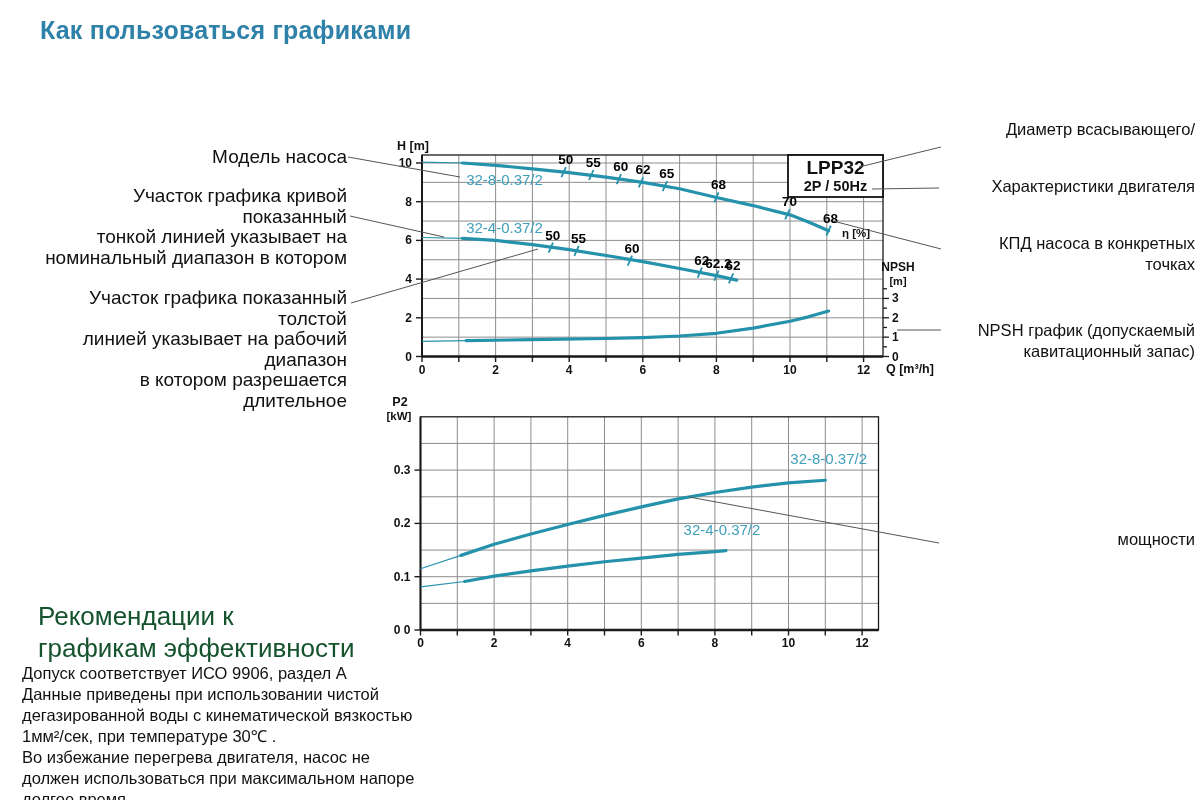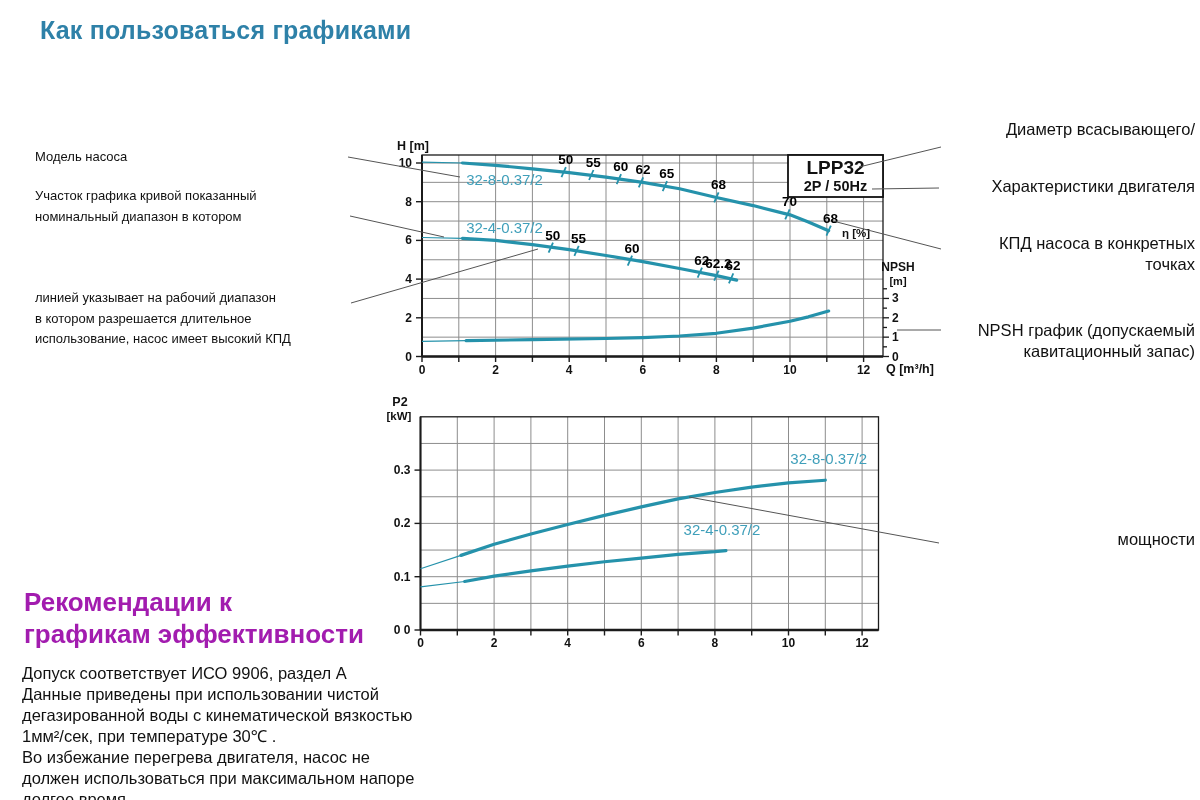--- a/index.html
+++ b/index.html
@@ -6,26 +6,26 @@
   body{
     width:1200px;height:800px;position:relative;overflow:hidden;
     background:#ffffff;color:#111;
     font-family:"Liberation Sans", sans-serif;
   }
   .title{
     position:absolute;left:24px;top:0px;margin:16px;
     font-size:25px;font-weight:bold;color:#2e81a8;letter-spacing:.2px;
   }
   .h2{
-    position:absolute;left:22px;top:584px;margin:2px;
-    font-size:26px;font-weight:bold;color:#a21caf;line-height:32px;
+    position:absolute;left:22px;top:584px;margin:16px;
+    font-size:26px;font-weight:normal;color:#14532d;line-height:32px;
   }
   .annot-left{
-    position:absolute;left:35px;width:312px;
-    font-size:13px;line-height:20.5px;color:#111;
+    position:absolute;left:35px;width:312px;text-align:right;
+    font-size:19px;line-height:20.5px;color:#111;
   }
   .annot-right{
     position:absolute;left:945px;width:250px;text-align:right;
     font-size:16.5px;line-height:21px;color:#111;
   }
   .notes{
     position:absolute;left:22px;top:663px;width:410px;
     font-size:16.5px;line-height:21px;color:#111;
   }
   svg text{font-family:"Liberation Sans", sans-serif;}
@@ -223,27 +223,28 @@
 </svg>
 
 <h1 class="title">Как пользоваться графиками</h1>
 
 <div class="annot-left" style="top:147px">
   <span>Модель насоса</span>
 </div>
 
 <div class="annot-left" style="top:186px">
   <div>Участок графика кривой показанный</div>
+  <div>тонкой линией указывает на</div>
   <div>номинальный диапазон в котором</div>
 </div>
 
 <div class="annot-left" style="top:288px">
+  <div>Участок графика показанный толстой</div>
   <div>линией указывает на рабочий диапазон</div>
   <div>в котором разрешается длительное</div>
-  <div>использование, насос имеет высокий КПД</div>
 </div>
 
 <div class="annot-right" style="top:119px">
   <div>Диаметр всасывающего/</div>
 </div>
 
 <div class="annot-right" style="top:176px">
   <span>Характеристики двигателя</span>
 </div>
 

